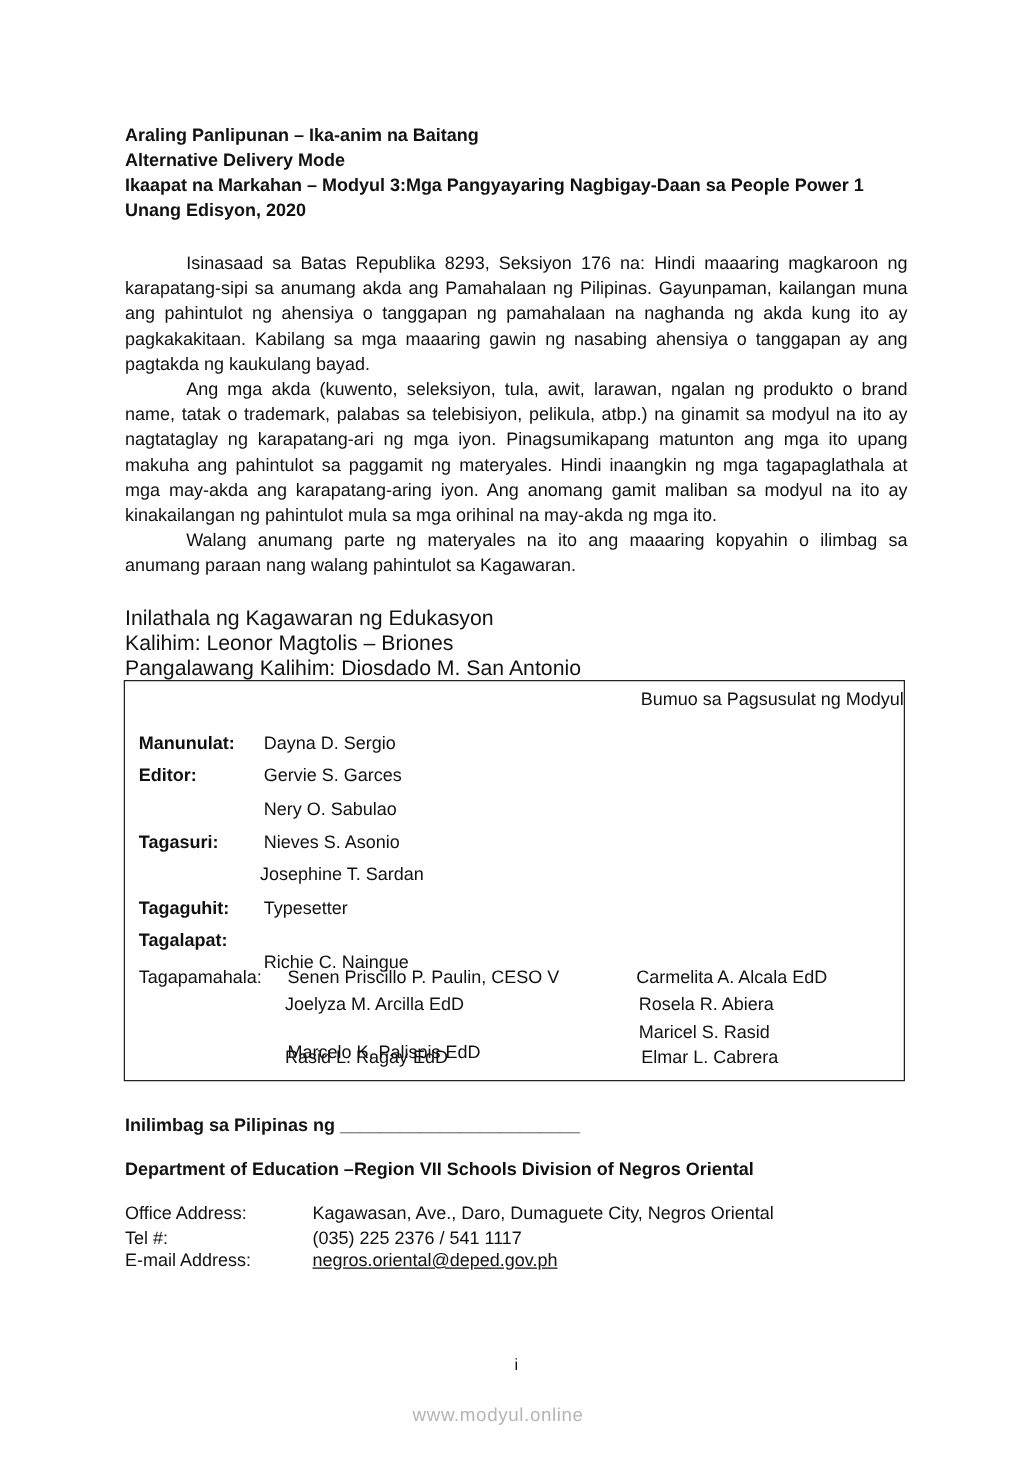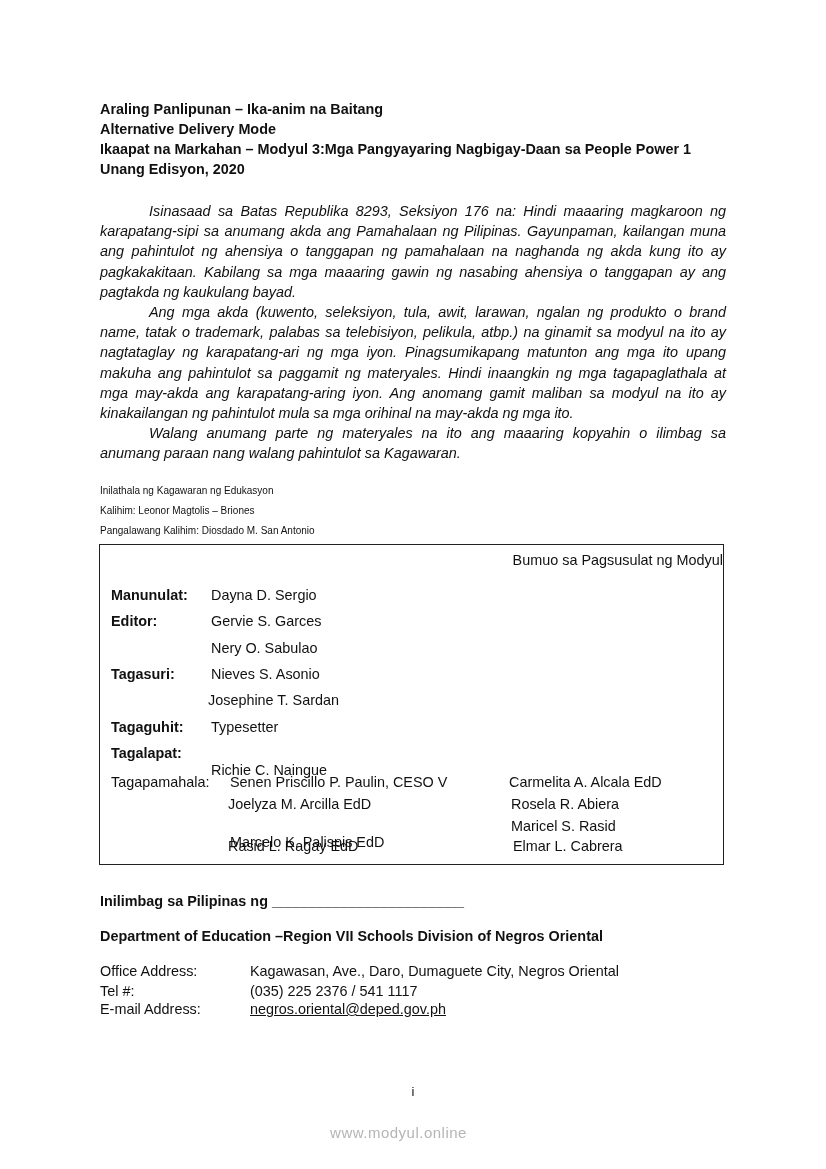--- a/index.html
+++ b/index.html
@@ -2,23 +2,23 @@
 <html><head>
 <meta charset="utf-8">
 <style>
   html, body { margin:0; padding:0; background:#ffffff; }
   body { width:826px; height:1169px; position:relative; overflow:hidden;
          font-family:"Liberation Sans", sans-serif; color:#111; }
   .abs { position:absolute; }
   .bold { font-weight:bold; }
   .hdr { left:100px; font-size:14.4px; font-weight:bold; white-space:nowrap; }
   .para { left:100px; width:626px; font-size:14.4px; line-height:20.2px; text-align:justify;
-          text-align-last:left;font-style:italic; }
+          text-align-last:left; }
   .para p { margin:0; text-indent:49px; }
-  .pub { left:100px; font-size:10px; white-space:nowrap; }
+  .pub { left:100px; font-size:17px; white-space:nowrap; }
   .box { left:99px; top:544px; width:625px; height:321px; border:1.3px solid #222; box-sizing:border-box; }
   .box-title { position:absolute; left:0; right:0; top:7px; text-align:right; font-size:14.4px; }
   .role { position:absolute; left:11px; font-size:14.4px; font-weight:bold; white-space:nowrap; }
   .name { position:absolute; font-size:14.4px; white-space:nowrap; }
   .foot { left:100px; font-size:14.4px; white-space:nowrap; }
   .pageno { left:0; width:826px; text-align:center; top:1084px; font-size:13px; }
   .watermark { left:0; width:797px; text-align:center; top:1124px; font-size:15px; color:#b5b5b5; letter-spacing:0.5px; }
   a.email { color:#111; text-decoration:underline; }
 </style>
 </head>

